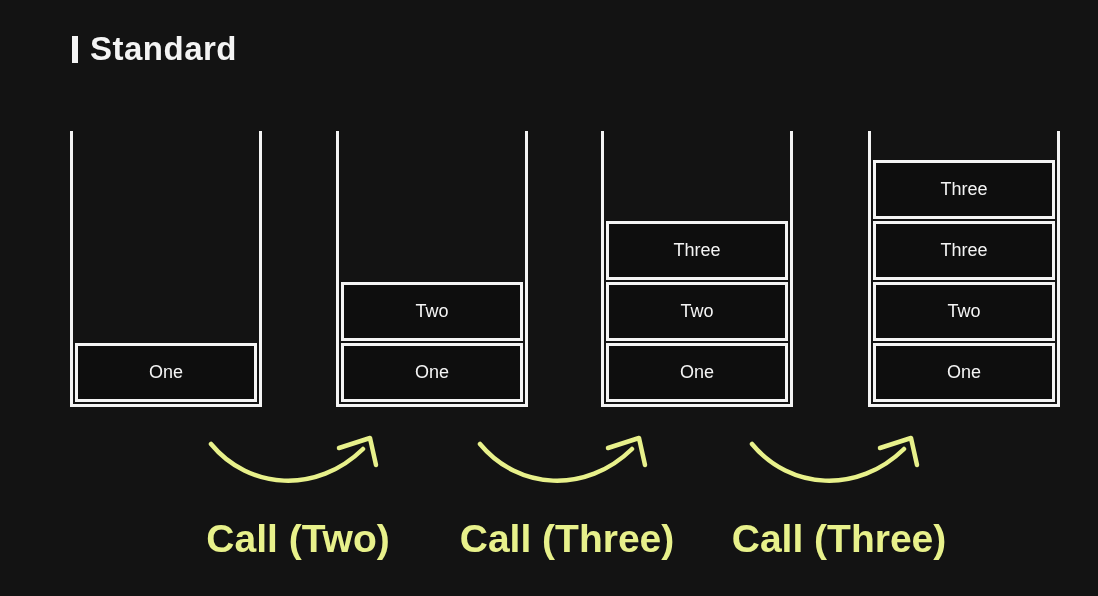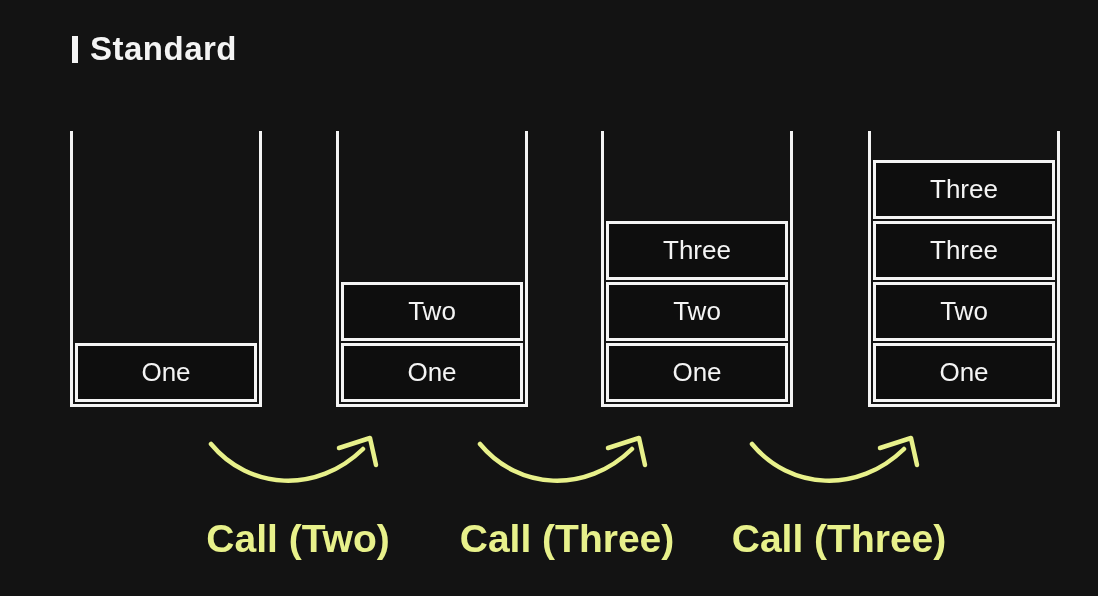--- a/index.html
+++ b/index.html
@@ -48,21 +48,21 @@
     gap:2px;
     padding:0 2px 2px 2px;
   }
   .frame-box{
     box-sizing:border-box;
     height:59px;
     flex:0 0 59px;
     border:3px solid var(--stroke);
     background:var(--box-fill);
     color:var(--stroke);
-    font-size:26px;
+    font-size:18px;
     display:flex;
     align-items:center;
     justify-content:center;
   }
   
   .transition{
     position:absolute;
     top:432px;
     width:310px;
     display:flex;

